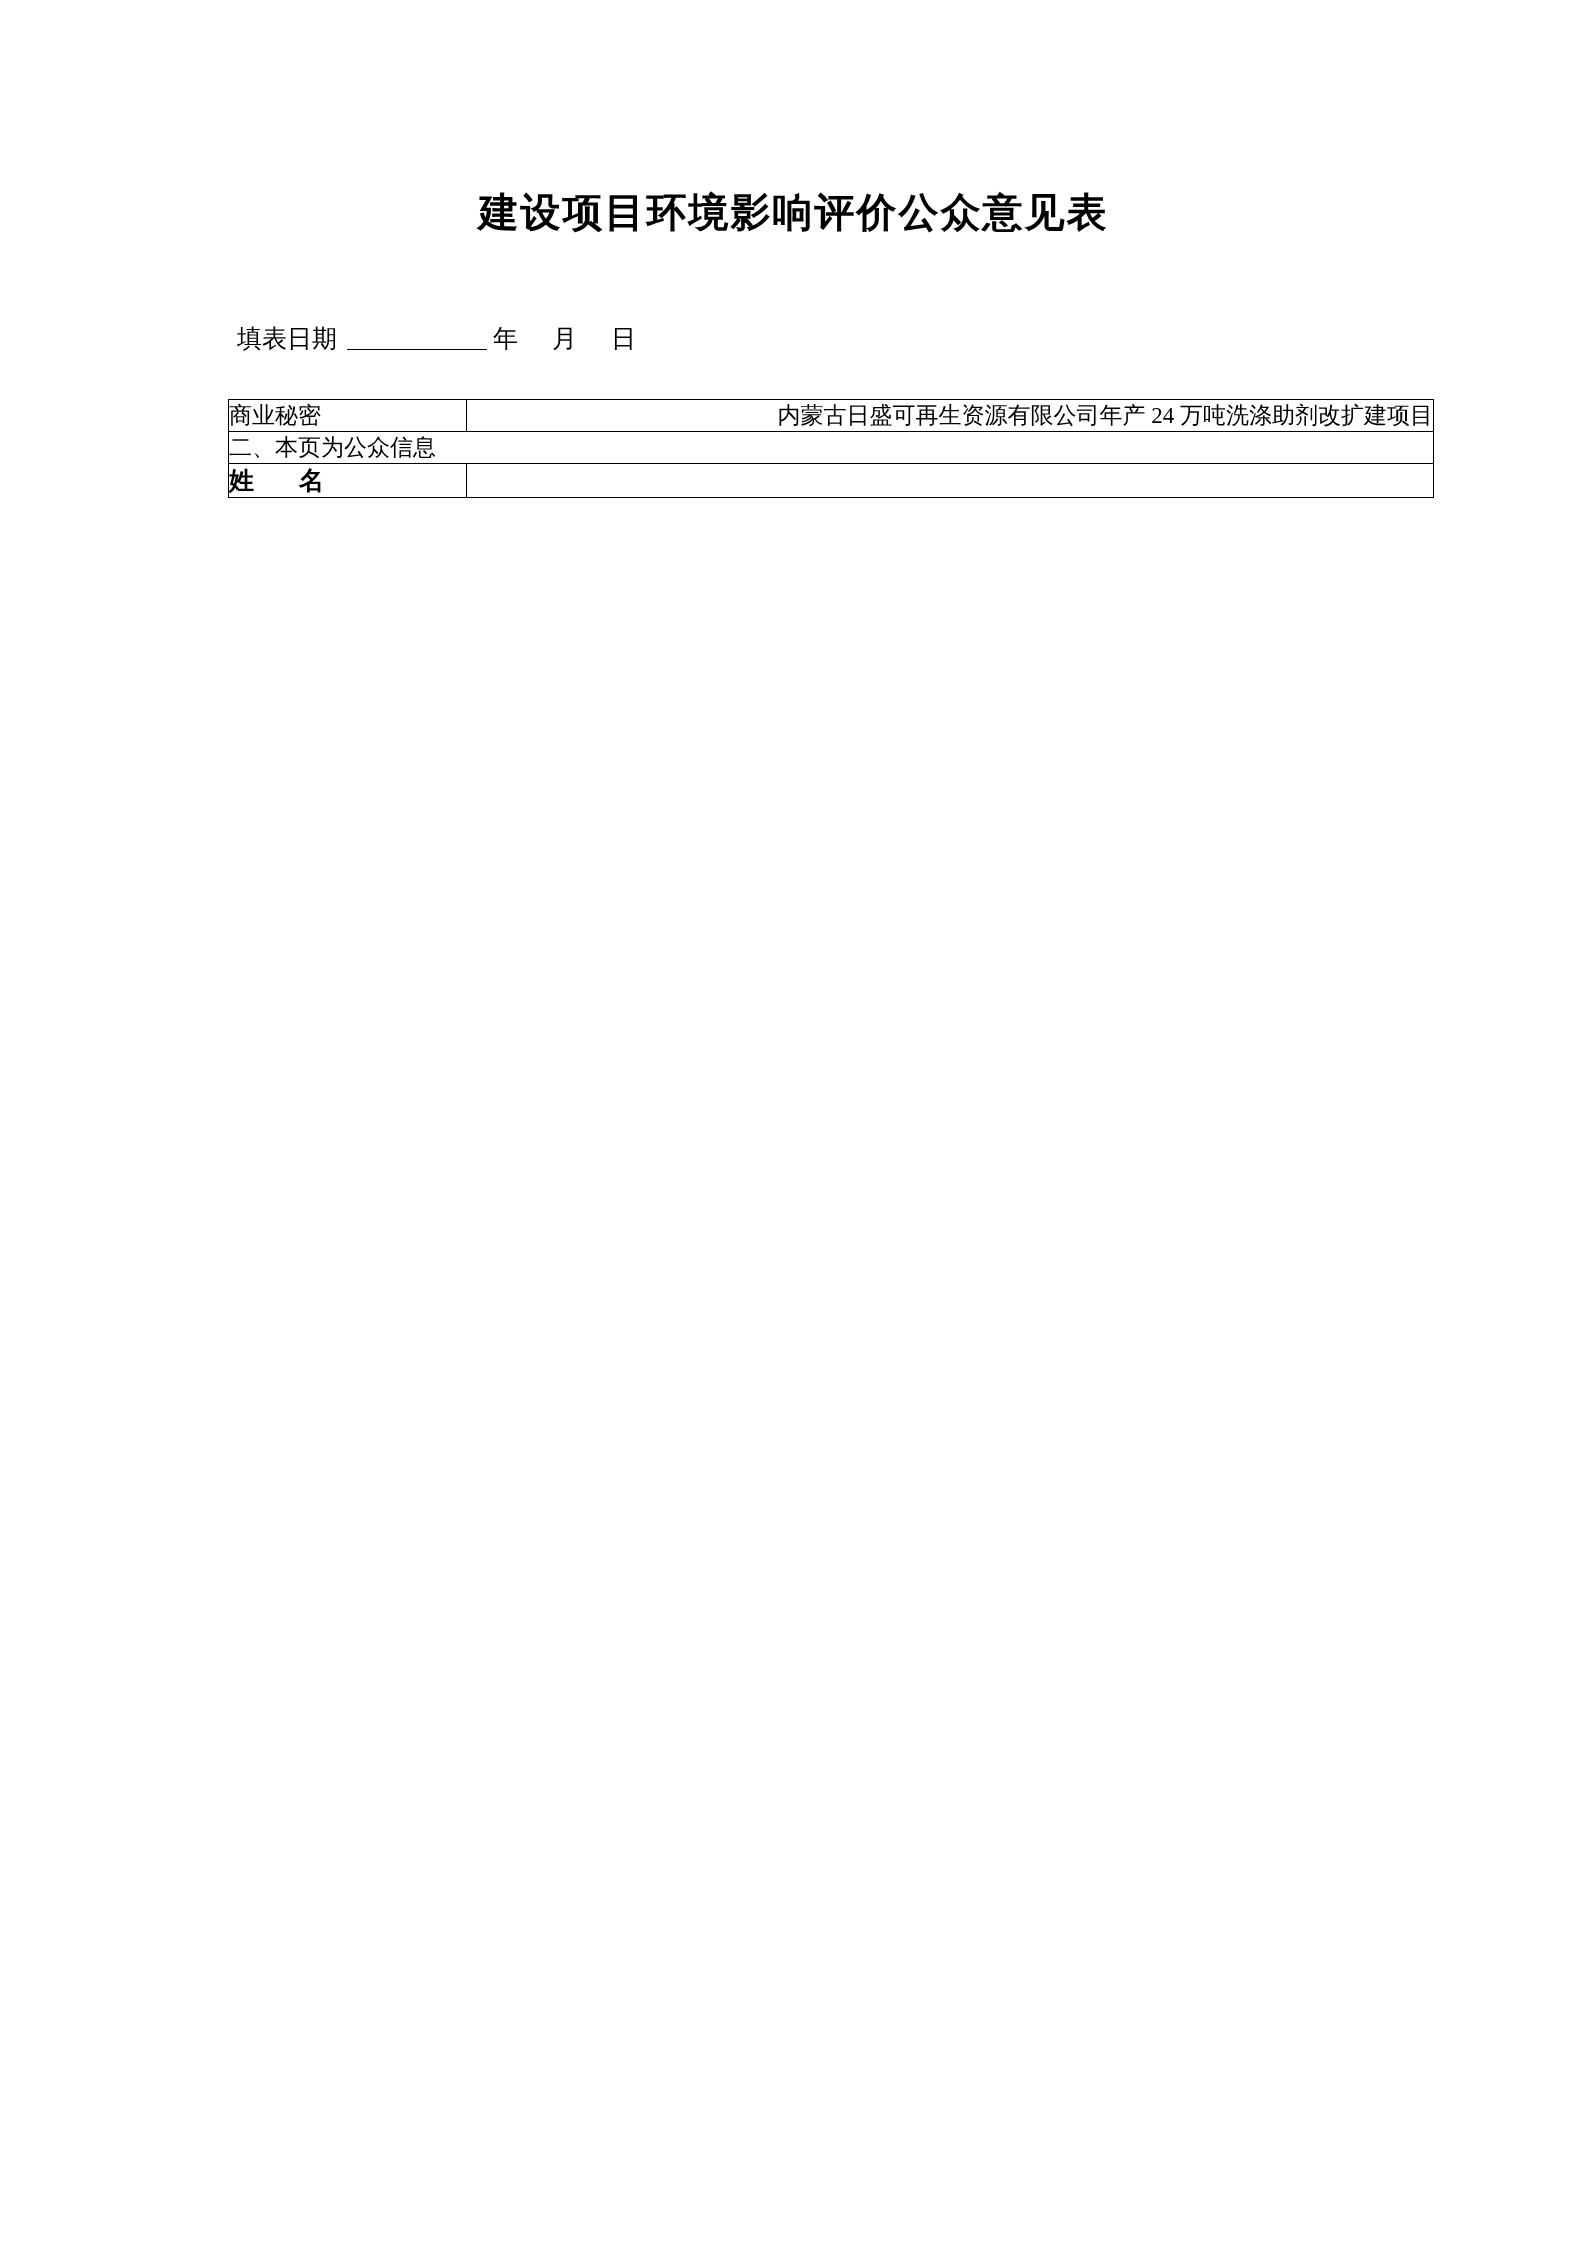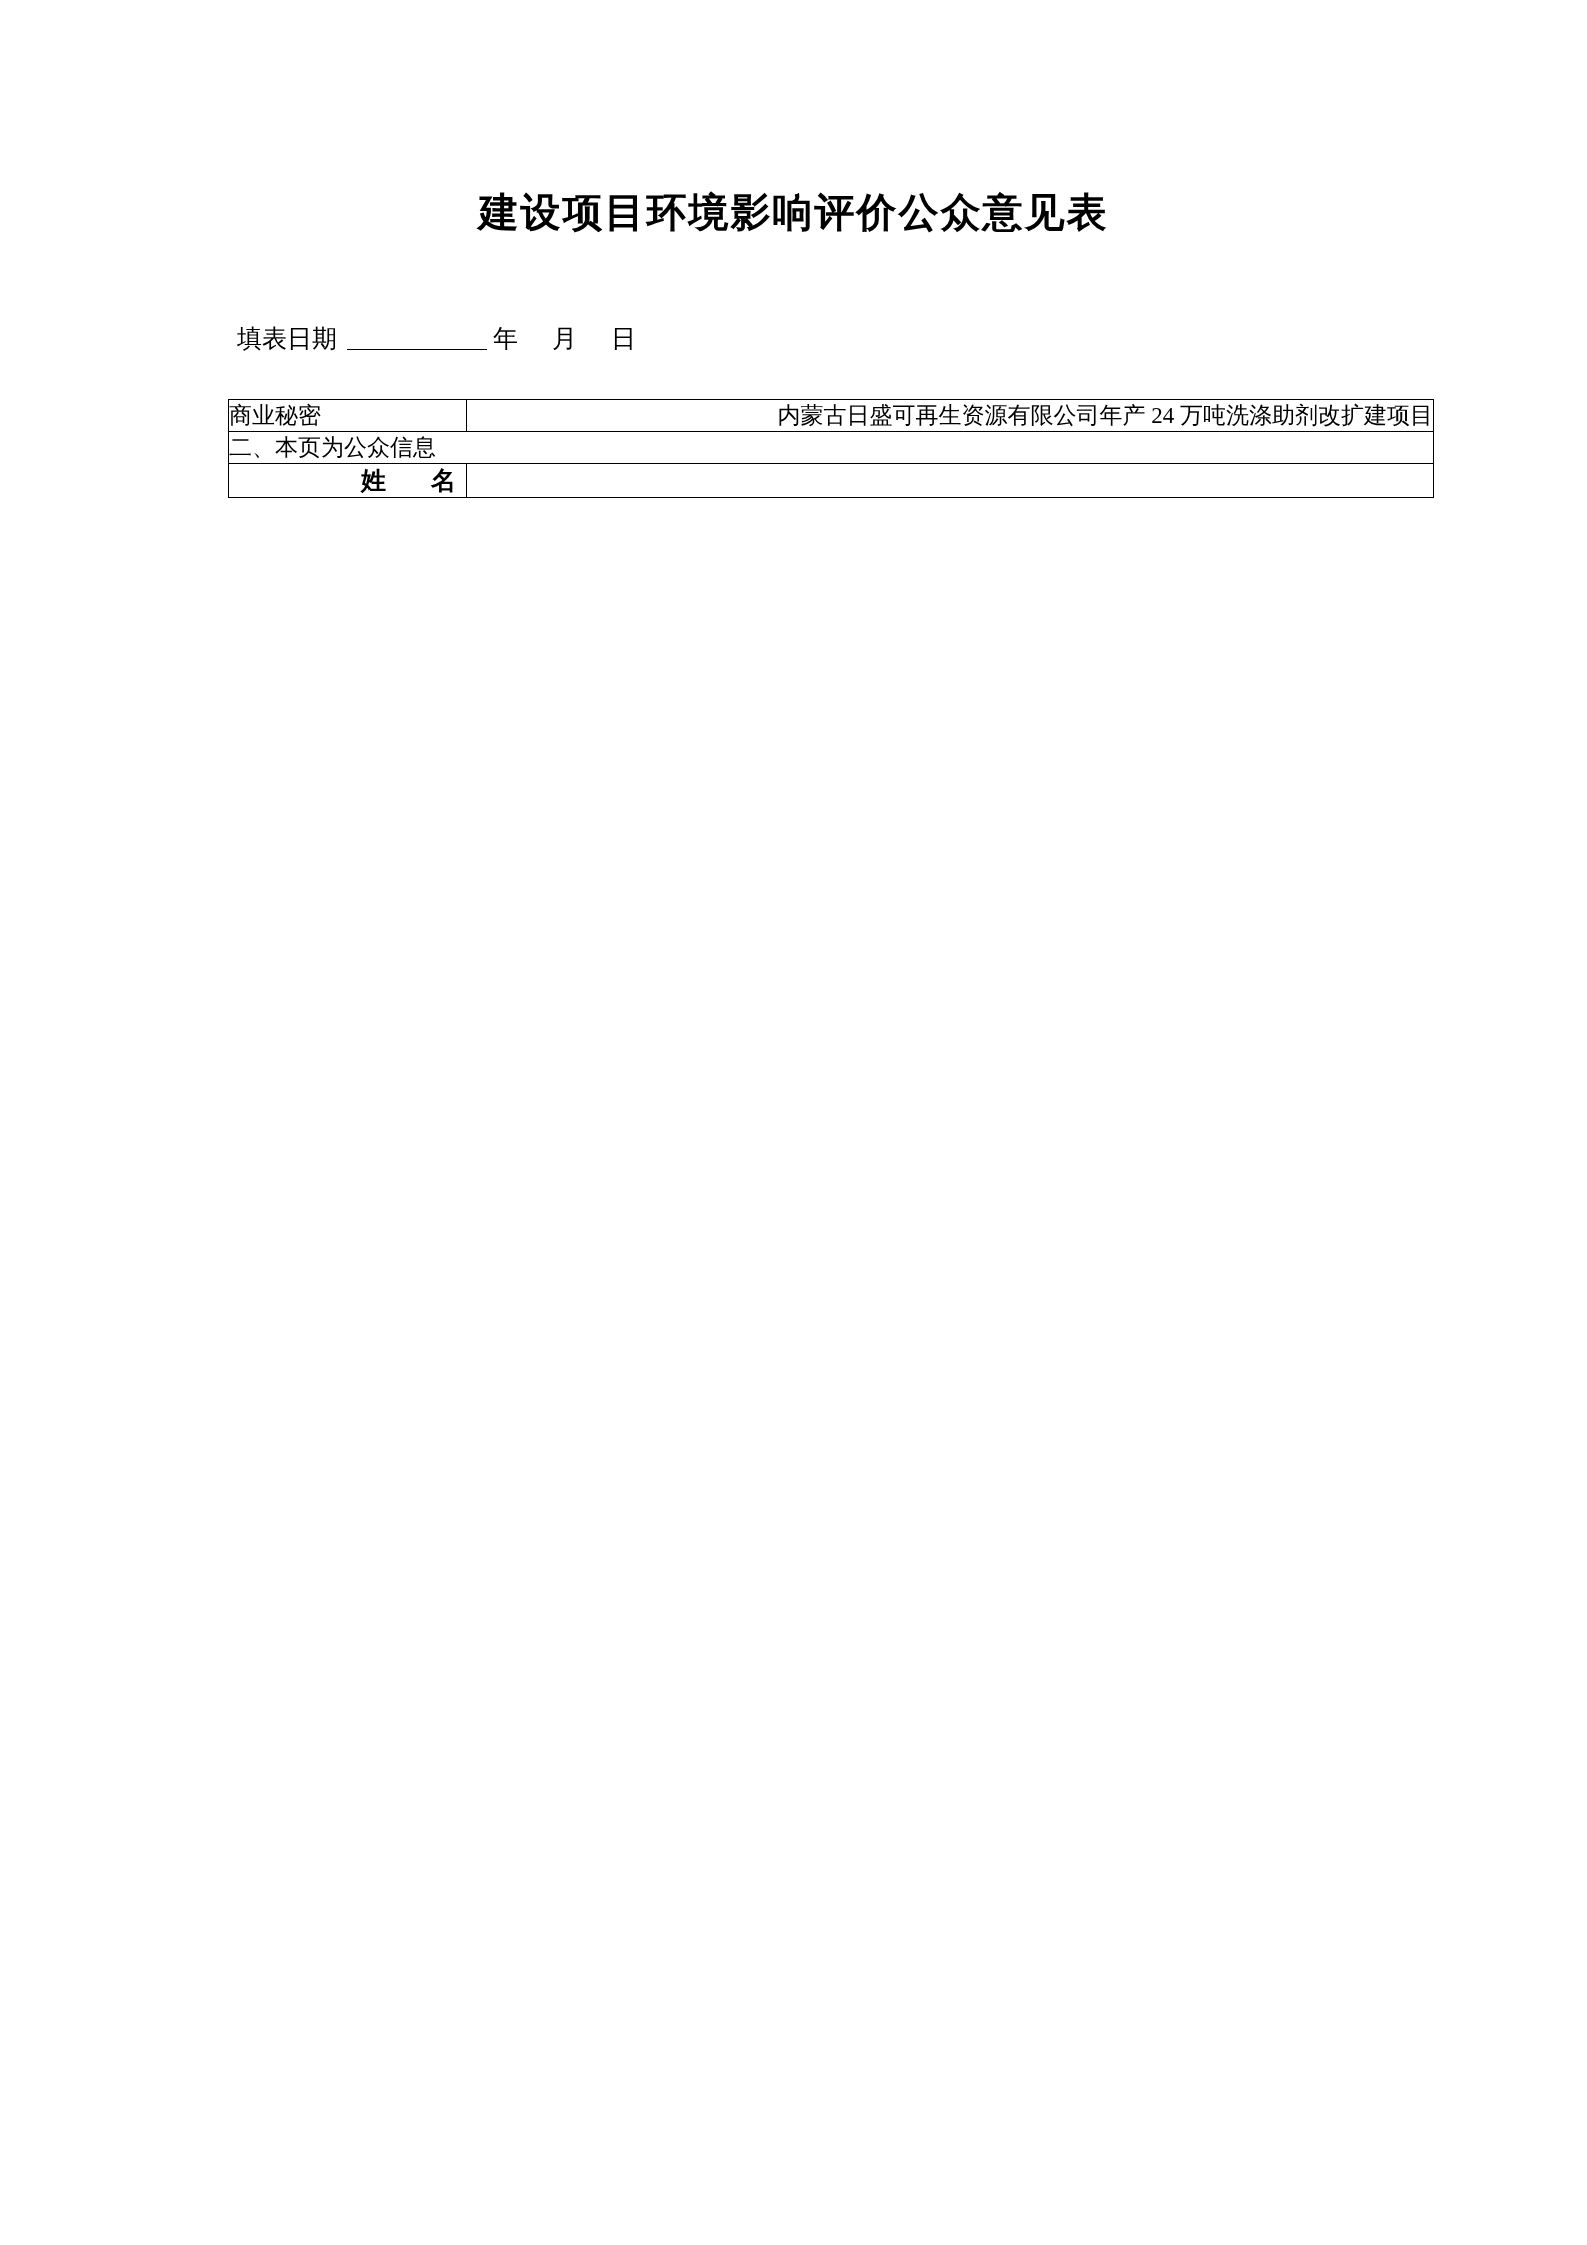--- a/index.html
+++ b/index.html
@@ -109,21 +109,21 @@
     vertical-align: bottom;
   }
   .opinion-note {
     font-size: 22px;
     line-height: 1.6;
     padding: 0 24px 90px 22px;
     text-indent: 0;
     font-family: "Liberation Serif", serif;
   }
   .name-label {
-    text-align: right;
+    text-align: left;
     font-size: 25px;
     font-weight: bold;
     font-family: "DejaVu Sans", "Liberation Sans", sans-serif;
     padding: 30px 0;
     letter-spacing: 10px;
   }
   .name-value {
     padding: 30px 0;
   }
 </style>

